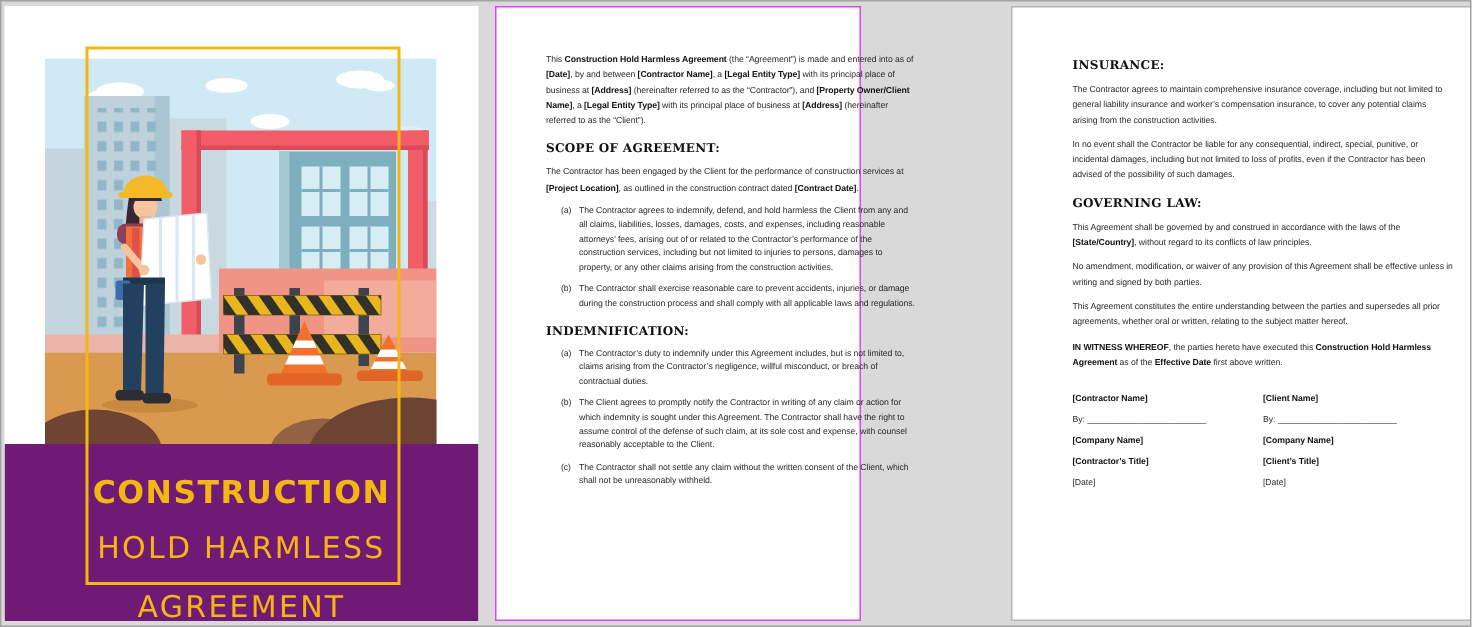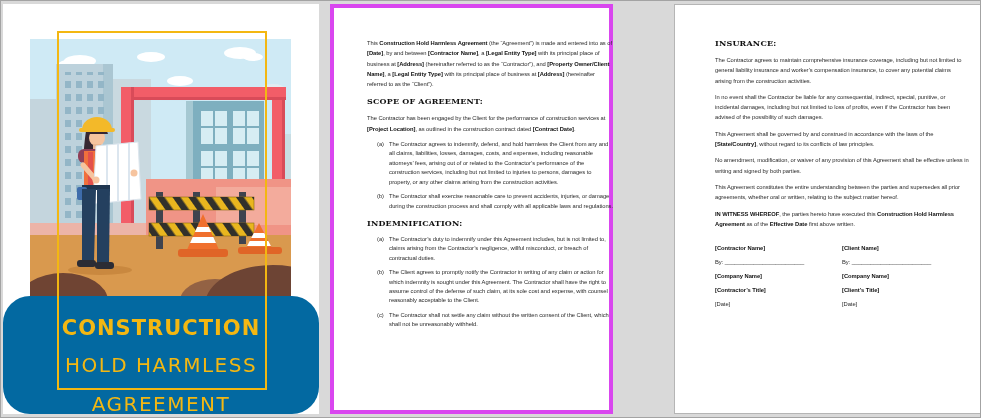--- a/index.html
+++ b/index.html
@@ -3,21 +3,21 @@
 <meta charset="utf-8">
 <style>
   html,body { margin:0; padding:0; background:#e8e8e8; }
   .screen {
     position:relative; width:981px; height:418px;
     background:#d9d9d9; border:1px solid #a3a3a3; box-sizing:border-box;
     overflow:hidden; font-family:"Liberation Sans", sans-serif;
   }
   .page { position:absolute; background:#fff; }
   .cover { left:2px; top:3px; width:316px; height:410px; overflow:hidden; }
-  .page2 { left:329px; top:3px; width:283px; height:410px; border:4px solid #d946ef; box-sizing:border-box; }
+  .page2 { left:329px; top:3px; width:244px; height:410px; border:1px solid #d946ef; box-sizing:border-box; }
   .page3 { left:657px; top:3px; width:321px; height:410px; border:1px solid #b5b5b5; box-sizing:border-box;margin-left:16px; }
 
   
   .illu { position:absolute; left:27px; top:35px; width:261px; height:257px; display:block; }
   .band { position:absolute; left:0; bottom:0; width:100%; height:118px;
           text-align:center; padding-top:21px; box-sizing:border-box; }
   .t1 { font-family:"DejaVu Sans", sans-serif; font-weight:800; font-size:21px;
         letter-spacing:1px; line-height:1.05; }
   .t2 { font-family:"DejaVu Sans", sans-serif; font-weight:400; font-size:20px;
         letter-spacing:1.5px; line-height:1.25; margin-top:14px; }
@@ -184,21 +184,21 @@
         <circle cx="104" cy="134" r="3.5" fill="#f6c49f"></circle>
         <rect x="52" y="146" width="28" height="5" fill="#1e3550"></rect>
         <rect x="47" y="148" width="10" height="13" rx="2" fill="#3e6cab"></rect>
         <path d="M52,150 L66,150 L64,222 L52,222 Z" fill="#24405f"></path>
         <path d="M67,150 L80,150 L79,224 L67,224 Z" fill="#24405f"></path>
         <rect x="47" y="221" width="19" height="7" rx="3" fill="#2c2c34"></rect>
         <rect x="65" y="223" width="19" height="7" rx="3" fill="#2c2c34"></rect>
       </g>
     </svg>
 
-    <div class="band" style="background: #0369a1; border-radius: 27px;">
+    <div class="band" style="background: #701a75;">
       <div class="t1" style="color: rgb(243, 183, 18);">CONSTRUCTION</div>
       <div class="t2" style="color: rgb(243, 183, 18);">HOLD HARMLESS</div>
       <div class="t2" style="color: rgb(243, 183, 18);">AGREEMENT</div>
     </div>
     <div class="frame" style="border-color: rgb(243, 183, 18);"></div>
   </div>
 
   <div class="page page2">
     <div class="content">
       <p class="body">This <b>Construction Hold Harmless Agreement</b> (the “Agreement”) is made and entered into as of <b>[Date]</b>, by and between <b>[Contractor Name]</b>, a <b>[Legal Entity Type]</b> with its principal place of business at <b>[Address]</b> (hereinafter referred to as the “Contractor”), and <b>[Property Owner/Client Name]</b>, a <b>[Legal Entity Type]</b> with its principal place of business at <b>[Address]</b> (hereinafter referred to as the “Client”).</p>
@@ -231,20 +231,21 @@
     </div>
   </div>
 
   <div class="page page3">
     <div class="content">
       <h2>INSURANCE:</h2>
       <p class="body">The Contractor agrees to maintain comprehensive insurance coverage, including but not limited to general liability insurance and worker’s compensation insurance, to cover any potential claims arising from the construction activities.</p>
 
       <p class="body">In no event shall the Contractor be liable for any consequential, indirect, special, punitive, or incidental damages, including but not limited to loss of profits, even if the Contractor has been advised of the possibility of such damages.</p>
 
+      <h2>GOVERNING LAW:</h2>
       <p class="body">This Agreement shall be governed by and construed in accordance with the laws of the <b>[State/Country]</b>, without regard to its conflicts of law principles.</p>
       <p class="body">No amendment, modification, or waiver of any provision of this Agreement shall be effective unless in writing and signed by both parties.</p>
 
       <p class="body">This Agreement constitutes the entire understanding between the parties and supersedes all prior agreements, whether oral or written, relating to the subject matter hereof.</p>
       <p class="body mb-lg"><b>IN WITNESS WHEREOF</b>, the parties hereto have executed this <b>Construction Hold Harmless Agreement</b> as of the <b>Effective Date</b> first above written.</p>
 
       <div class="sig-grid">
         <div class="sig-col">
           <div class="sig-row bold">[Contractor Name]</div>
           <div class="sig-row">By: _________________________</div>

